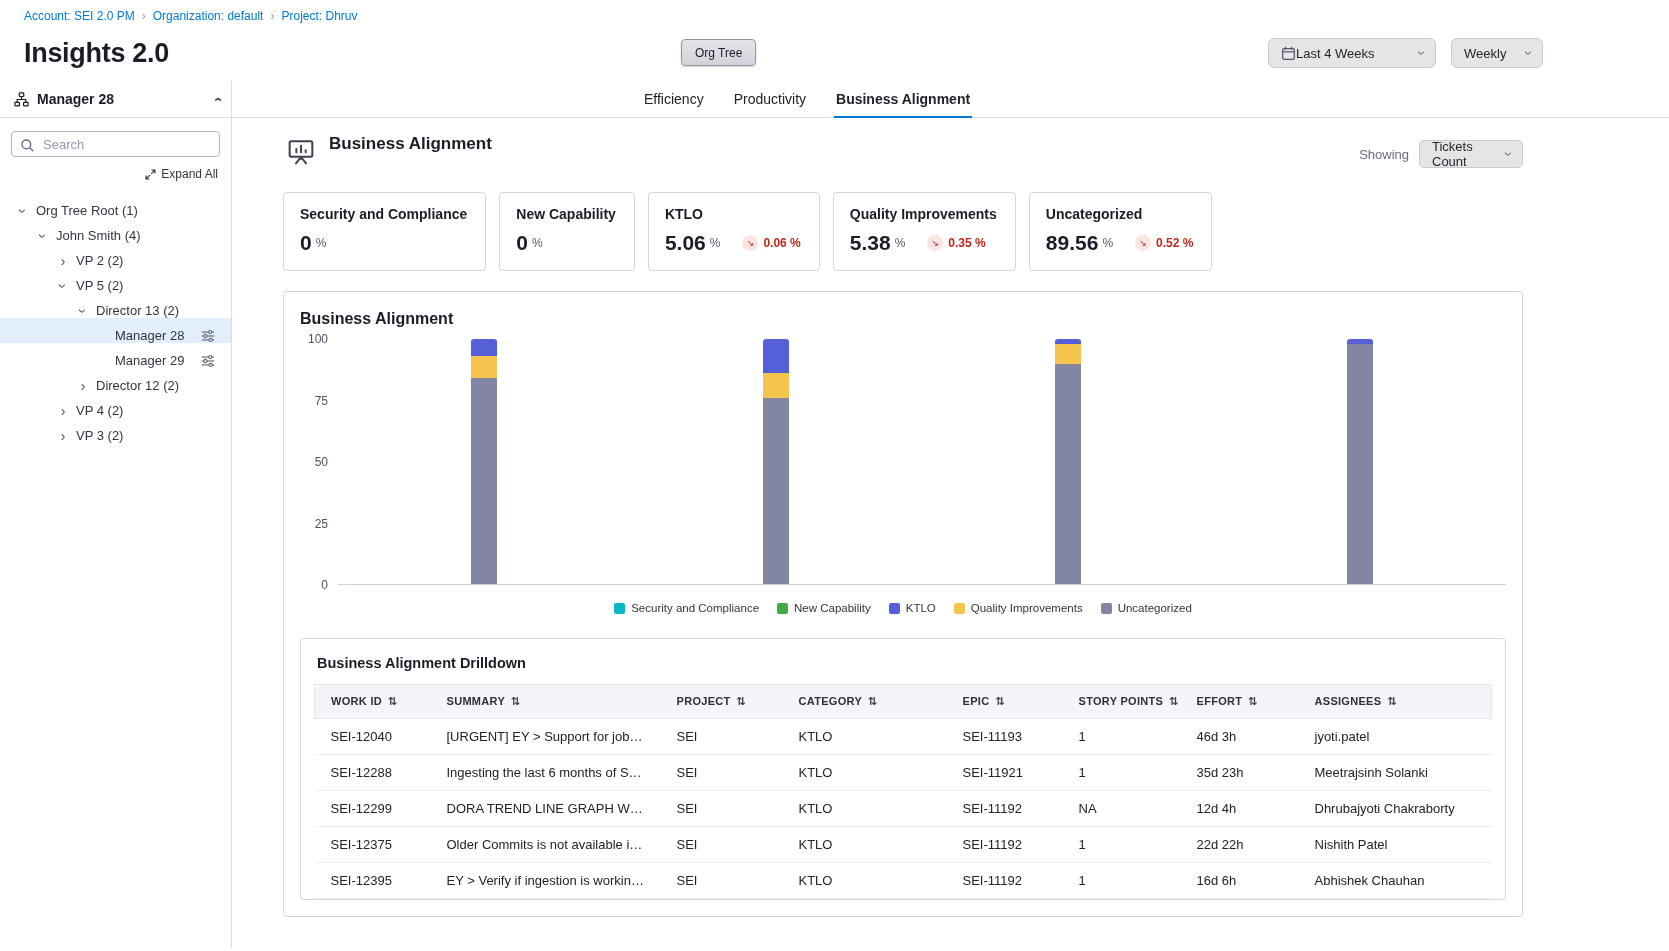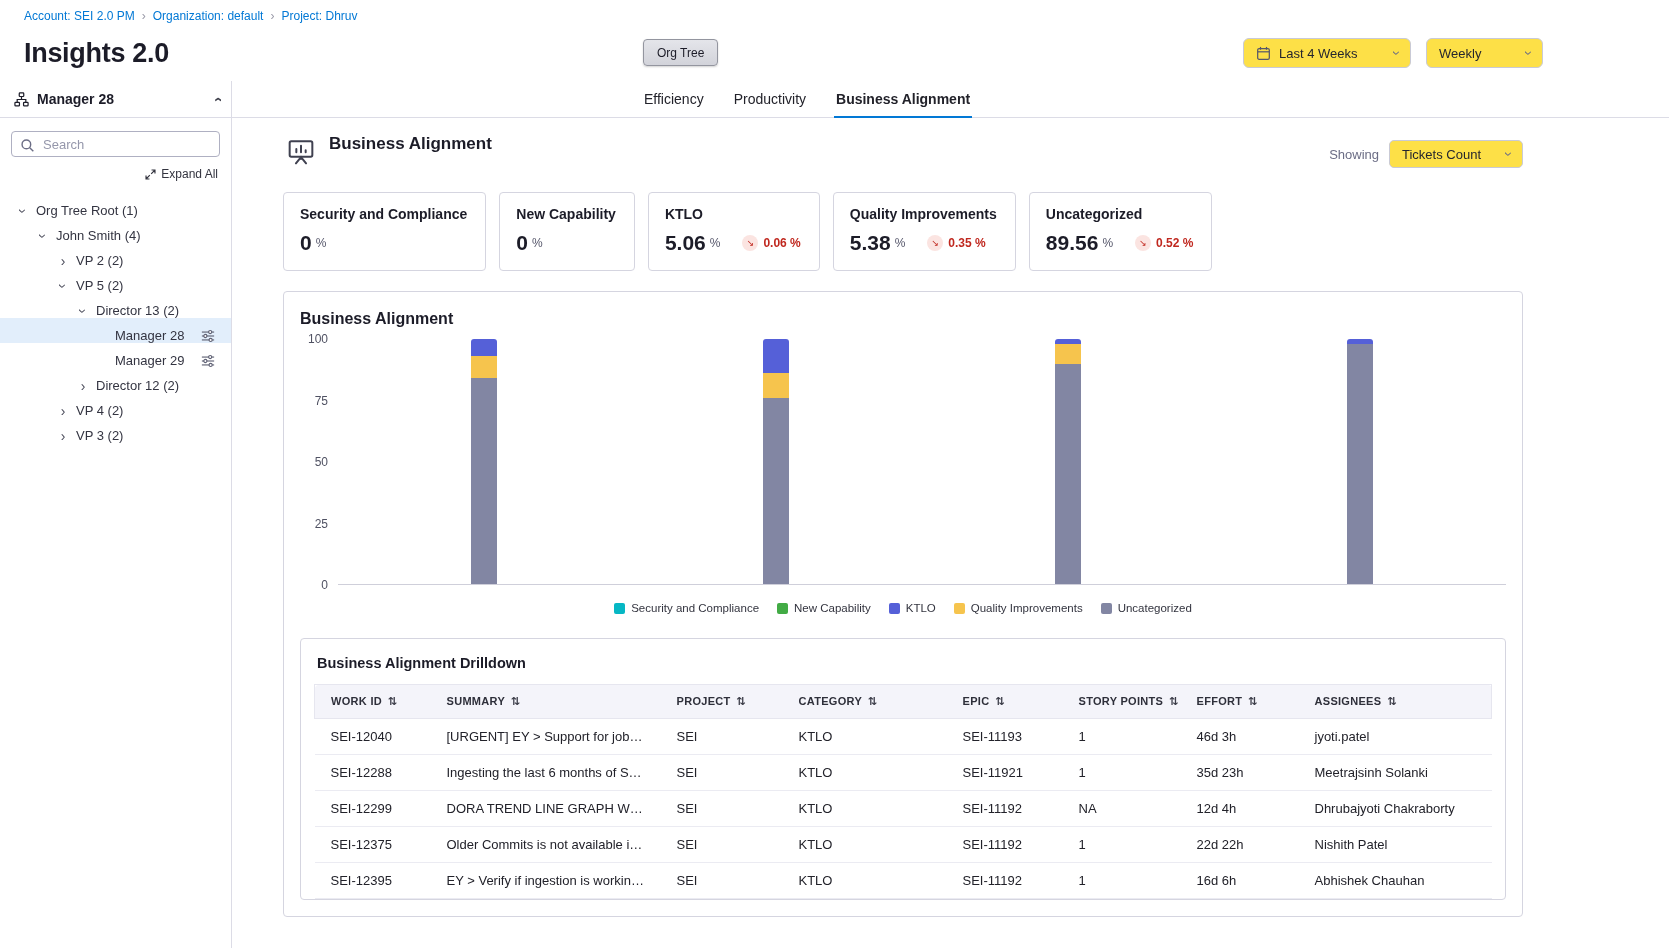--- a/index.html
+++ b/index.html
@@ -6,30 +6,30 @@
   html,body { width:1669px; height:951px; overflow:hidden; background:#fff;
     font-family:"Liberation Sans","DejaVu Sans",sans-serif; color:#1c1c28; }
 
   
   .breadcrumb { display:flex; align-items:center; gap:7px; padding:9px 0 2px 24px; font-size:12px; }
   .breadcrumb a { color:#0278d5; text-decoration:none; cursor:pointer; }
   .breadcrumb .sep { color:#9a9aa8; font-size:12px; line-height:1; }
 
   .header { position:relative; display:flex; align-items:center; height:56px; padding:0 24px; }
   .page-title { font-size:27px; font-weight:700; letter-spacing:-0.3px; }
-  .org-tree-btn { position:absolute; left:643px; top:14px; height:27px; padding:0 13px;
+  .org-tree-btn { position:absolute; left:681px; top:14px; height:27px; padding:0 13px;
     font-size:12px; font-family:inherit; color:#1c1c28; cursor:pointer;
     background:linear-gradient(#e4e5ea,#d2d3da); border:1px solid #93959f; border-radius:4px;
     box-shadow:0 1px 2px rgba(0,0,0,.18); }
   .header-controls { margin-left:auto; margin-right:102px; display:flex; gap:15px; }
-  .dropdown { display:flex; align-items:center; gap:8px; height:30px; padding:0 10px 0 12px;
-    border:1px solid #c9cad6; border-radius:6px; font-size:13px; color:#25262e; background:#fde047; cursor:pointer; }
+  .dropdown { display:flex; align-items:center; height:30px; padding:0 10px 0 12px;
+    border:1px solid #c9cad6; border-radius:6px; font-size:13px; color:#25262e; background:#e5e5e5; cursor:pointer; }
   .dropdown.w-date { width:168px; }
-  .dropdown.w-int { width:117px; }
-  .dropdown.w-show { width:134px; height:28px; border-radius:5px; }
+  .dropdown.w-int { width:92px; }
+  .dropdown.w-show { width:104px; height:28px; border-radius:5px; }
   .dd-chev { display:inline-block; transform:rotate(90deg); color:#6b6d85; font-size:14px; margin-left:auto; line-height:1; }
 
   
   .content { display:flex; height:867px; }
   .sidebar { width:232px; flex:0 0 232px; border-right:1px solid #dcdce6; display:flex; flex-direction:column; }
   .sb-header { height:37px; flex:0 0 37px; border-bottom:1px solid #dcdce6; display:flex; align-items:center;
     gap:8px; padding:0 12px 0 14px; font-size:14px; font-weight:700; }
   .collapse-chev { margin-left:auto; display:inline-block; transform:rotate(-90deg); color:#3c3d49; font-size:15px; cursor:pointer; line-height:1; }
   .sb-search { position:relative; margin:13px 11px 0; }
   .sb-search input { width:100%; height:26px; border:1px solid #afb0c2; border-radius:4px; padding:0 8px 0 31px;

